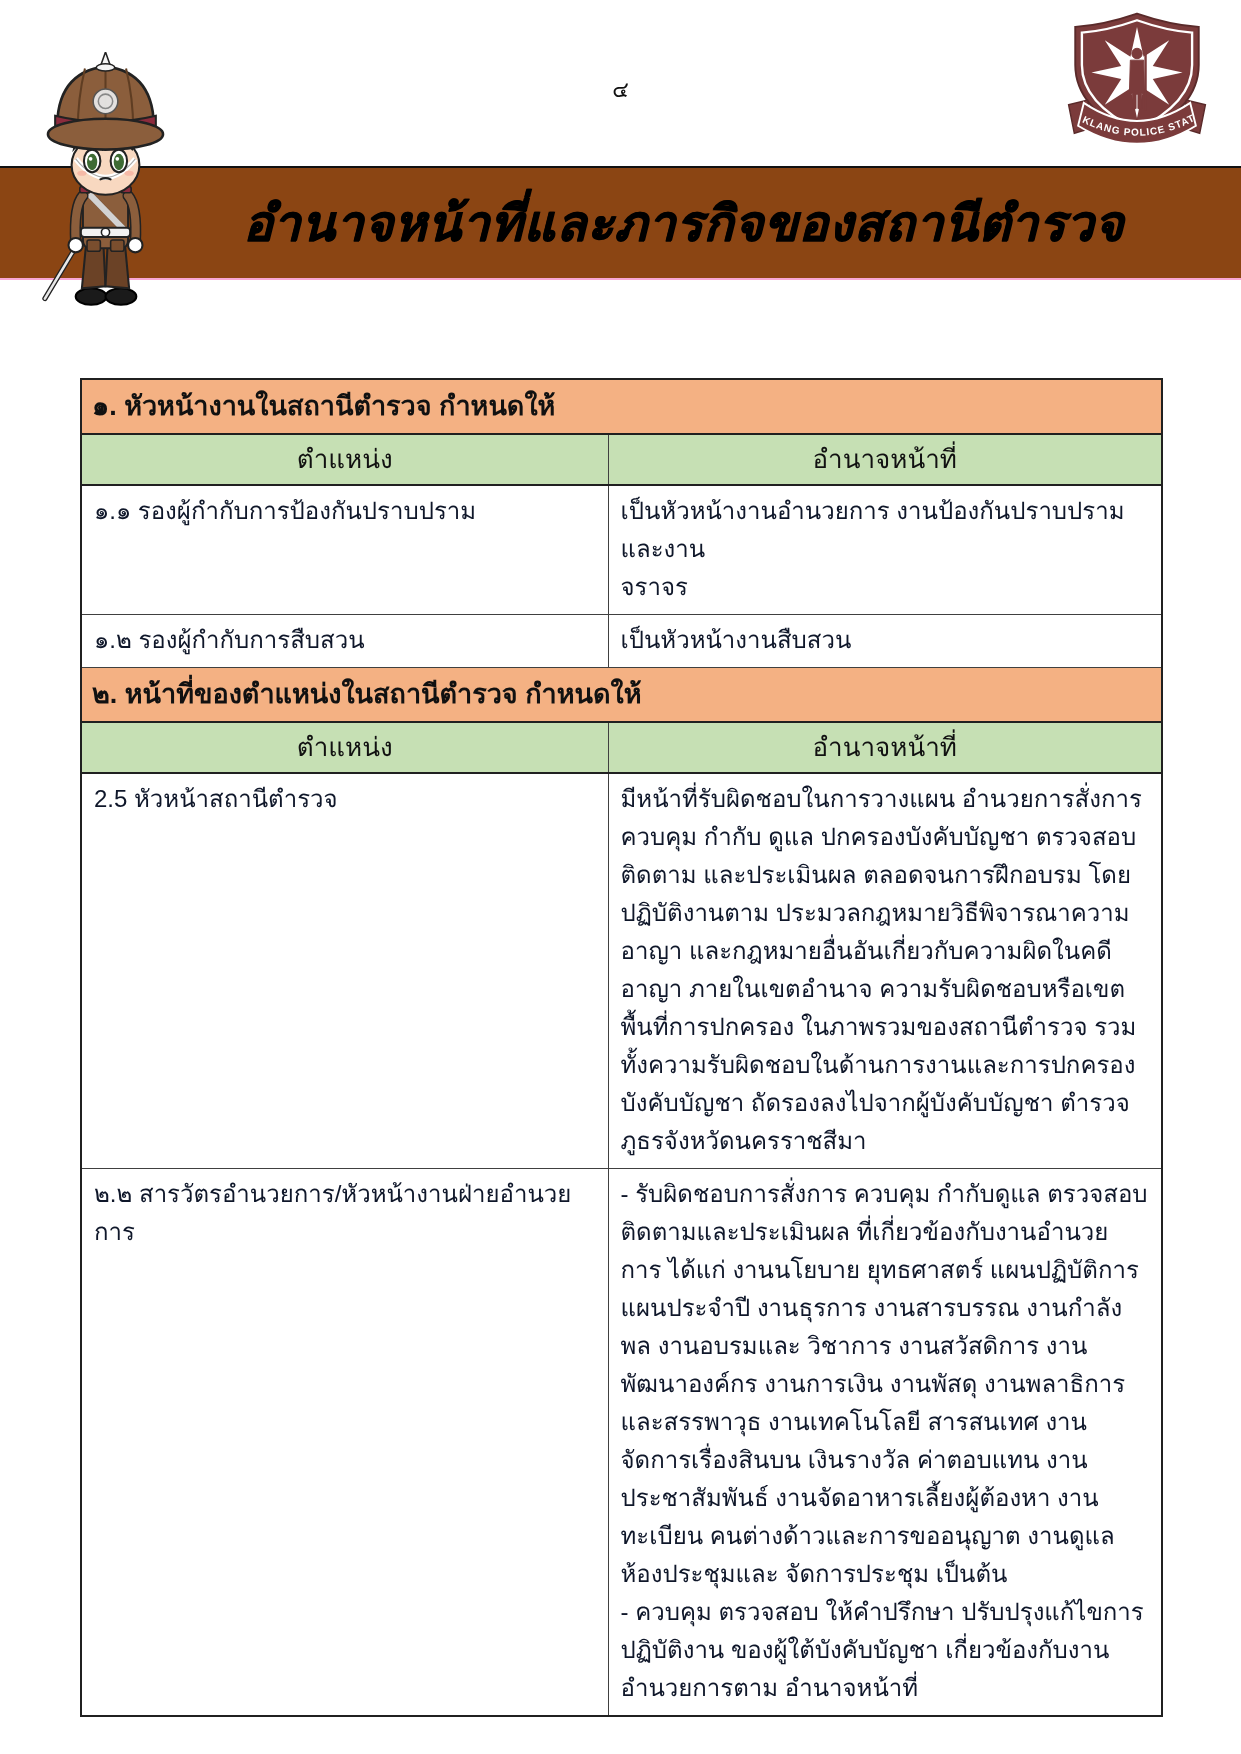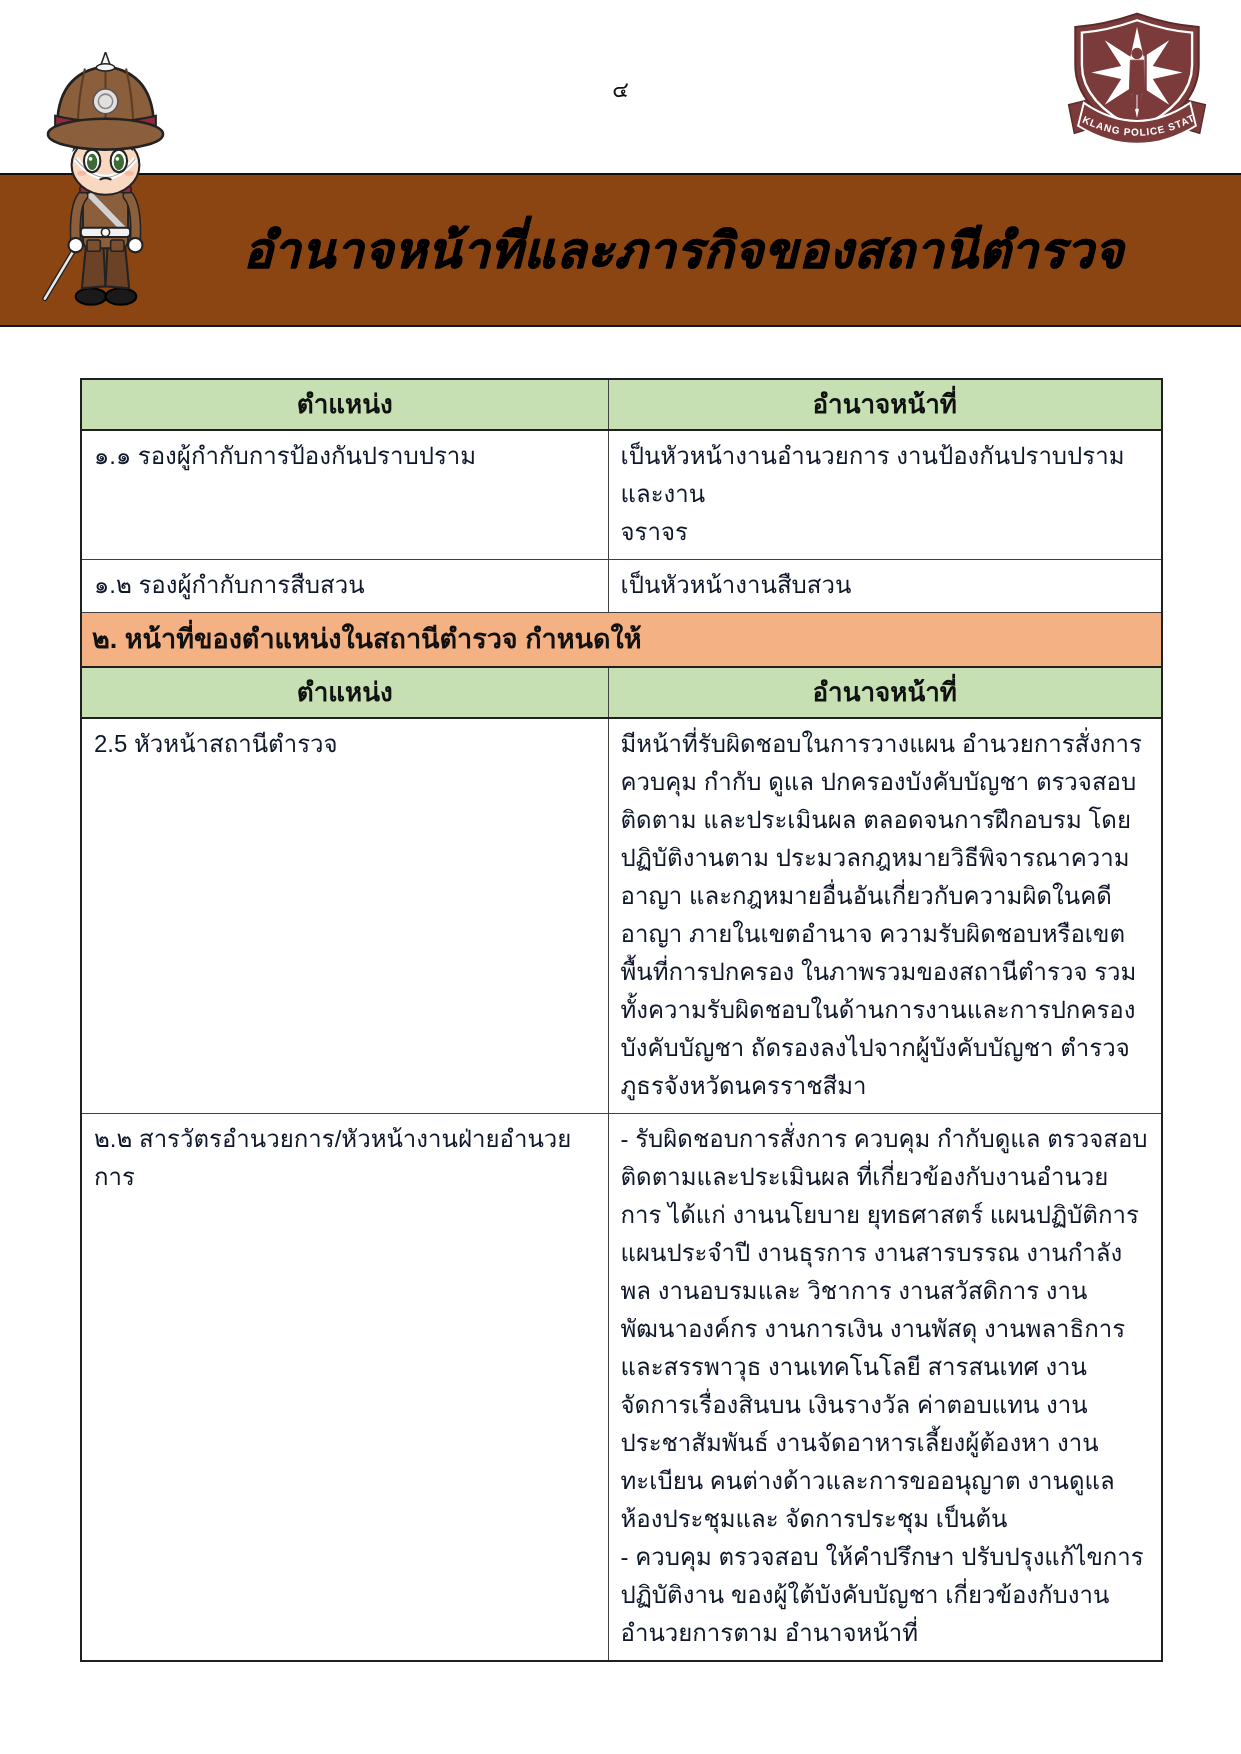--- a/index.html
+++ b/index.html
@@ -13,23 +13,23 @@
     overflow:hidden;
   }
   .page-number{
     position:absolute;top:72px;left:0;right:0;
     text-align:center;font-size:22px;color:#111;
   }
   .badge{
     position:absolute;top:6px;right:18px;width:172px;height:152px;
   }
   .banner{
-    position:absolute;left:0;top:173px;width:100%;height:154px;
+    position:absolute;left:0;top:166px;width:100%;height:114px;
     background:#8B4513;
-    border-top:2px solid #111;border-bottom:2px solid #0f172a;
+    border-top:2px solid #111;border-bottom:2px solid #f9a8d4;
     box-sizing:border-box;
   }
   .banner-title{
     position:absolute;left:243px;top:0;height:100%;
     display:flex;align-items:center;
     font-size:49px;font-weight:900;font-style:italic;
     color:#000;letter-spacing:1px;
     text-shadow:1px 0 0 #000, 0 1px 0 #000;
     white-space:nowrap;
   }
@@ -48,21 +48,21 @@
   .duty-table{border:2px solid #202020;}
   .section-row td{
     background:#F4B183;
     font-weight:bold;font-size:27px;
     padding:4px 10px 6px 10px;
     vertical-align:middle;
     border-bottom:2px solid #202020;
   }
   .head-row td{
     background:#C6E0B4;
-    font-weight:bold;font-size:26px;
+    font-weight:normal;font-size:26px;
     text-align:center;vertical-align:middle;
     padding:3px 6px 5px 6px;
     border-bottom:2px solid #202020;
   }
   .body-cell{
     font-size:24px;line-height:38px;
     padding:6px 12px 8px 12px;
     white-space:pre-wrap;
     color:#0f172a;
   }
@@ -171,20 +171,23 @@
     </svg>
   </div>
 
   <table class="duty-table">
     <colgroup>
         <col style="width:527px">
         <col style="width:554px">
       </colgroup>
 
     <tbody>
+        <tr class="section-row" style="height:42px">
+      <td colspan="2">๑. หัวหน้างานในสถานีตำรวจ กำหนดให้</td>
+    </tr>
     <tr class="head-row" style="height:40px">
       <td>ตำแหน่ง</td>
       <td>อำนาจหน้าที่</td>
     </tr>
     <tr style="height:76px">
       <td class="body-cell">๑.๑ รองผู้กำกับการป้องกันปราบปราม</td>
       <td class="body-cell">เป็นหัวหน้างานอำนวยการ งานป้องกันปราบปราม และงาน
 จราจร</td>
     </tr>
     <tr style="height:44px">

